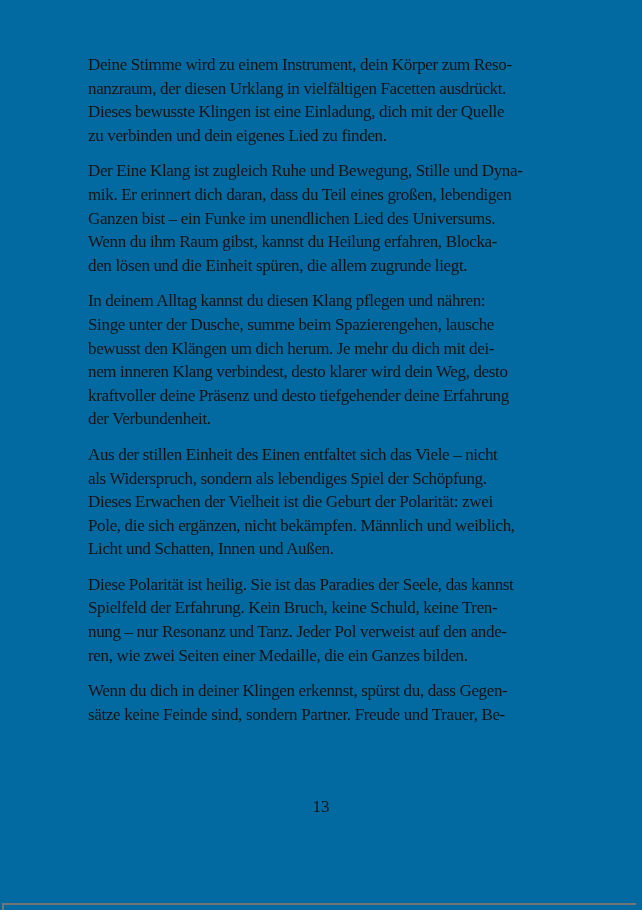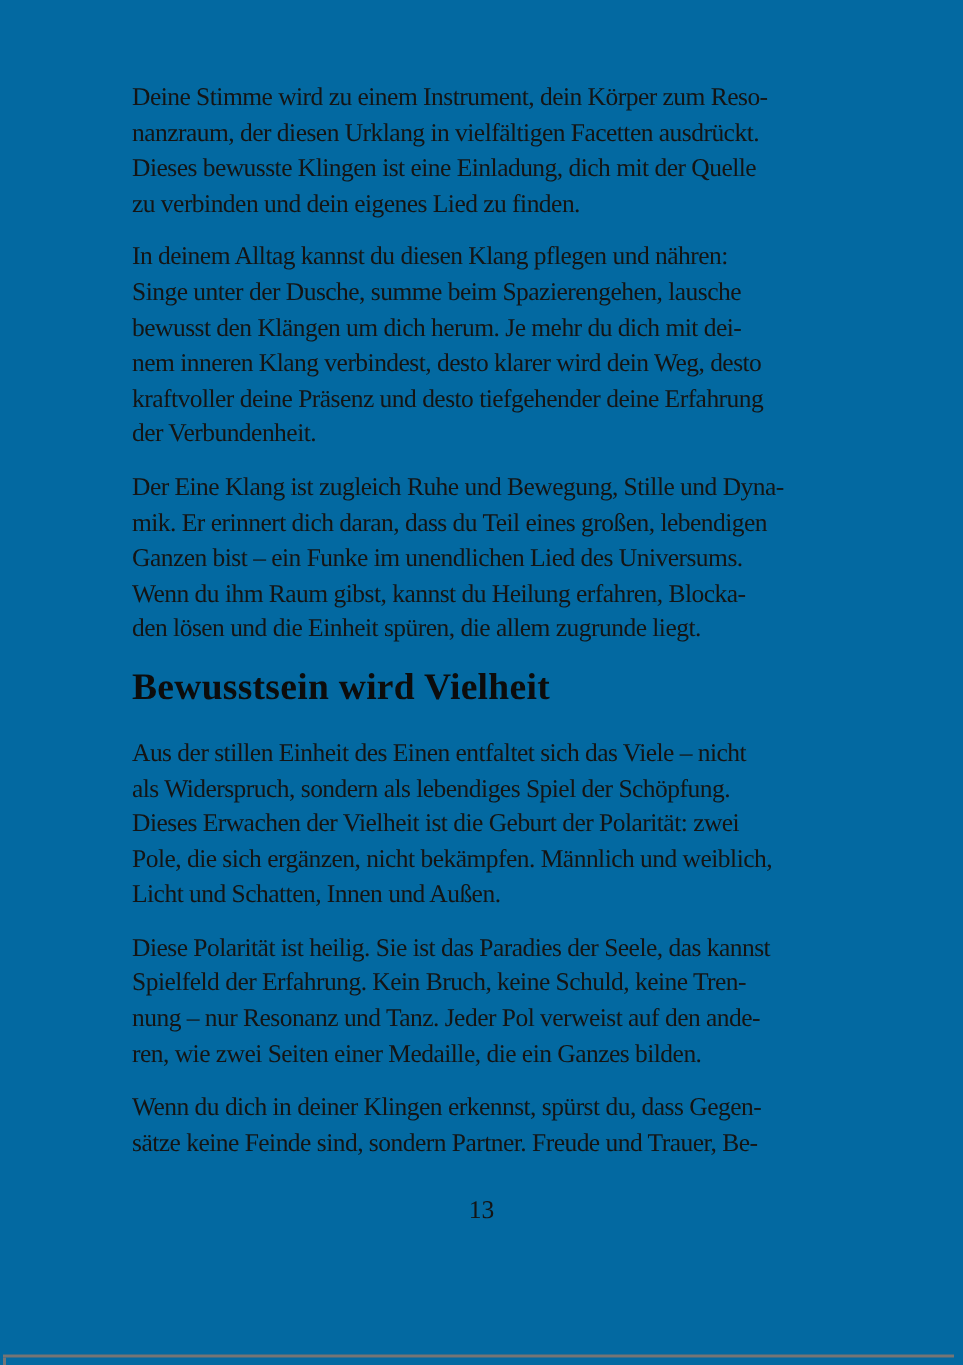--- a/index.html
+++ b/index.html
@@ -75,34 +75,33 @@
 <body>
 
 <div class="page" style="color: rgb(20, 20, 20); background: #0369a1; padding-left: 40px;">
 
   <div class="content">
     <p class="para">Deine Stimme wird zu einem Instrument, dein Körper zum Reso-
 nanzraum, der diesen Urklang in vielfältigen Facetten ausdrückt.
 Dieses bewusste Klingen ist eine Einladung, dich mit der Quelle
 zu verbinden und dein eigenes Lied zu finden.</p>
 
+    <p class="para">Der Eine Klang ist zugleich Ruhe und Bewegung, Stille und Dyna-
+mik. Er erinnert dich daran, dass du Teil eines großen, lebendigen
+Ganzen bist – ein Funke im unendlichen Lied des Universums.
+Wenn du ihm Raum gibst, kannst du Heilung erfahren, Blocka-
+den lösen und die Einheit spüren, die allem zugrunde liegt.</p>
+
     <p class="para">In deinem Alltag kannst du diesen Klang pflegen und nähren:
 Singe unter der Dusche, summe beim Spazierengehen, lausche
 bewusst den Klängen um dich herum. Je mehr du dich mit dei-
 nem inneren Klang verbindest, desto klarer wird dein Weg, desto
 kraftvoller deine Präsenz und desto tiefgehender deine Erfahrung
 der Verbundenheit.</p>
 
-    <p class="para">Der Eine Klang ist zugleich Ruhe und Bewegung, Stille und Dyna-
-mik. Er erinnert dich daran, dass du Teil eines großen, lebendigen
-Ganzen bist – ein Funke im unendlichen Lied des Universums.
-Wenn du ihm Raum gibst, kannst du Heilung erfahren, Blocka-
-den lösen und die Einheit spüren, die allem zugrunde liegt.</p>
-
-    <h2 class="heading">Bewusstsein wird Vielheit</h2>
 
     <p class="para">Aus der stillen Einheit des Einen entfaltet sich das Viele – nicht
 als Widerspruch, sondern als lebendiges Spiel der Schöpfung.
 Dieses Erwachen der Vielheit ist die Geburt der Polarität: zwei
 Pole, die sich ergänzen, nicht bekämpfen. Männlich und weiblich,
 Licht und Schatten, Innen und Außen.</p>
 
     <p class="para">Diese Polarität ist heilig. Sie ist das Paradies der Seele, das kannst
 Spielfeld der Erfahrung. Kein Bruch, keine Schuld, keine Tren-
 nung – nur Resonanz und Tanz. Jeder Pol verweist auf den ande-

